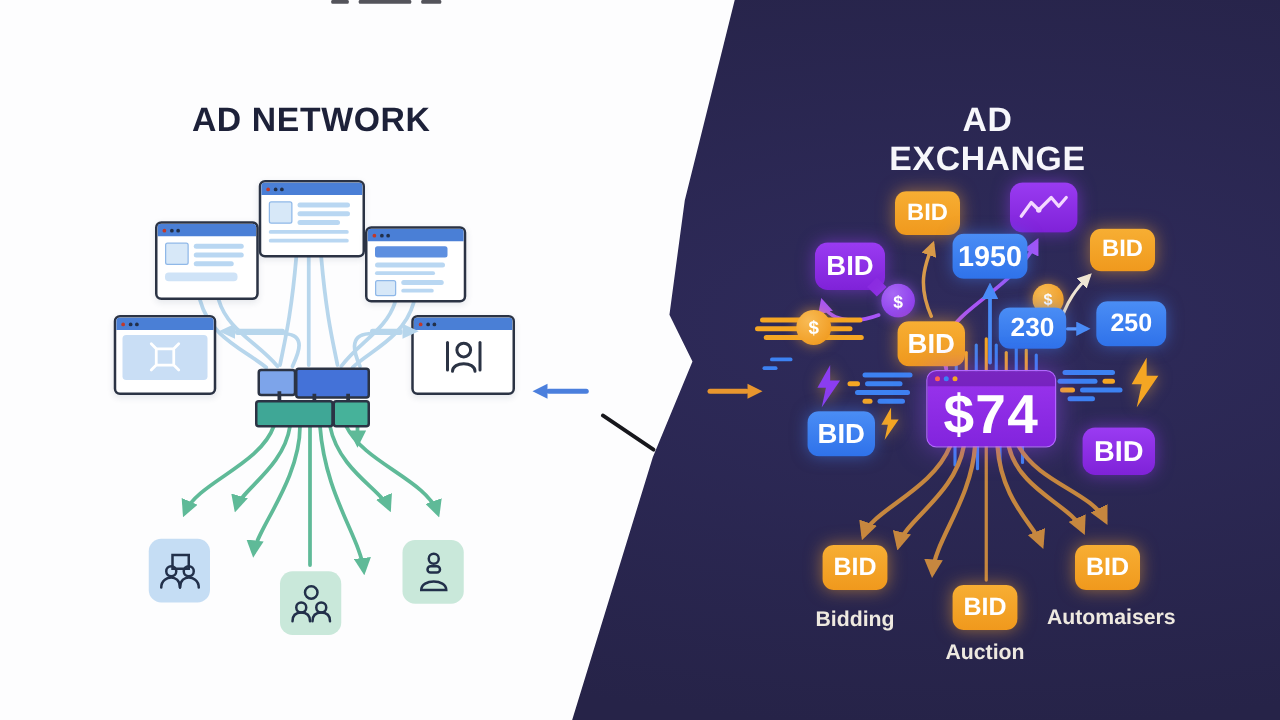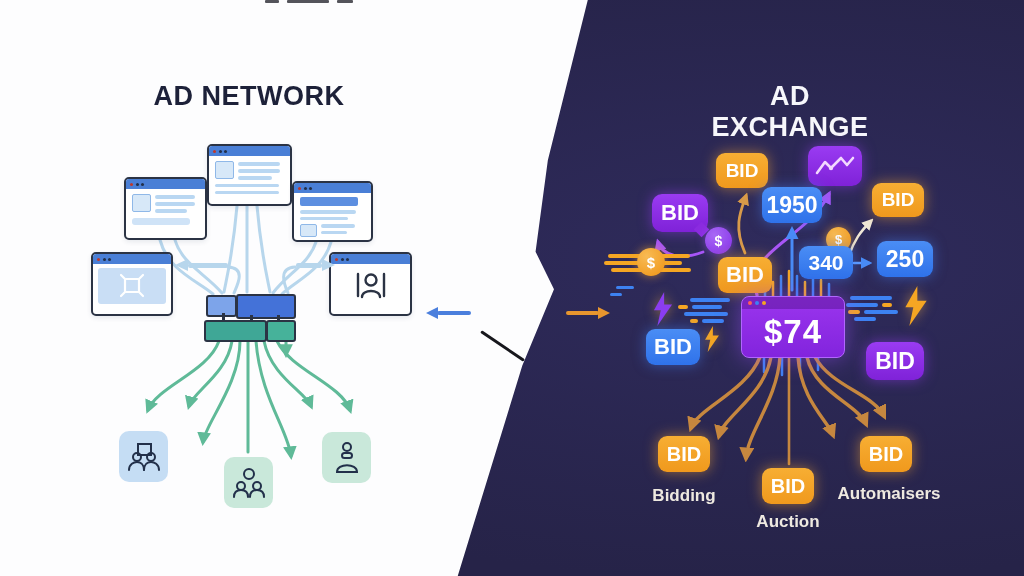--- a/index.html
+++ b/index.html
@@ -52,21 +52,21 @@
   .diamond{position:absolute;background:#8b2ce0;transform:rotate(45deg);}
   .sline{position:absolute;height:4px;border-radius:2px;}
   .sl-blue{background:#3d82f2;}.sl-orange{background:#f5a623;}
 
   .win74{position:absolute;left:741px;top:296px;width:102px;height:60px;border-radius:8px;
     background:linear-gradient(180deg,#9b35ee,#8224dd);box-shadow:0 0 22px rgba(160,80,255,.5);
     border:1.5px solid #b266ff;overflow:hidden;}
   .win74-bar{height:12px;background:rgba(60,10,110,.35);display:flex;align-items:center;gap:3px;padding-left:6px;}
   .win74 .dot{width:4px;height:4px;}
   .price{height:46px;display:flex;align-items:center;justify-content:center;color:#fff;
-    font-size:33px;font-weight:800;letter-spacing:1px;}
+    font-size:44px;font-weight:800;letter-spacing:1px;}
 
   .rlabel{position:absolute;color:#eee9e0;font-size:17px;font-weight:600;text-align:center;}
   .bolt{position:absolute;filter:drop-shadow(0 0 6px rgba(250,180,60,.5));}
 
   .artifact{position:absolute;top:0;left:265px;width:95px;height:4px;display:flex;gap:8px;opacity:.8;}
   .artifact div{height:3px;background:#2a2a33;border-radius:1px;}
 </style>
 </head>
 <body>
 
@@ -327,22 +327,22 @@
   <div class="sline sl-orange" style="left:604px;top:261px;width:78px;height:3.5px;"></div>
   <div class="sline sl-orange" style="left:611px;top:268px;width:80px;height:3.5px;"></div>
   <div class="coin c-orange" style="left:637px;top:248px;width:28px;height:28px;font-size:15px;">$</div>
   <div class="sline sl-blue" style="left:616px;top:286px;width:18px;height:3px;"></div>
   <div class="sline sl-blue" style="left:610px;top:293px;width:12px;height:3px;"></div>
 
   <div class="coin c-purple" style="left:705px;top:227px;width:27px;height:27px;font-size:14px;">$</div>
   <div class="badge b-orange" style="left:718px;top:257px;width:54px;height:36px;font-size:22px;">BID</div>
   <div class="coin c-orange" style="left:826px;top:227px;width:25px;height:25px;font-size:13px;">$</div>
 
-  <div class="badge b-blue" style="left:799px;top:246px;width:54px;height:33px;font-size:21px;">340</div>
-  <div class="badge b-blue" style="left:877px;top:241px;width:56px;height:36px;font-size:23px;">250</div>
+  <div class="badge b-blue" style="left:799px;top:246px;width:54px;height:33px;font-size:21px;">230</div>
+  <div class="badge b-blue" style="left:877px;top:241px;width:56px;height:36px;font-size:20px;">250</div>
 
   <svg class="bolt" style="left:650px;top:292px;" width="26" height="34" viewBox="0 0 20 30">
     <polygon points="11,0 2,16 8,16 5,30 18,11 11,11" fill="#8b3df0"></polygon>
   </svg>
   <svg class="bolt" style="left:703px;top:326px;" width="18" height="26" viewBox="0 0 20 30">
     <polygon points="11,0 2,16 8,16 5,30 18,11 11,11" fill="#f5a623"></polygon>
   </svg>
   <svg class="bolt" style="left:901px;top:286px;" width="30" height="40" viewBox="0 0 20 30">
     <polygon points="11,0 2,16 8,16 5,30 18,11 11,11" fill="#f5a623"></polygon>
   </svg>

